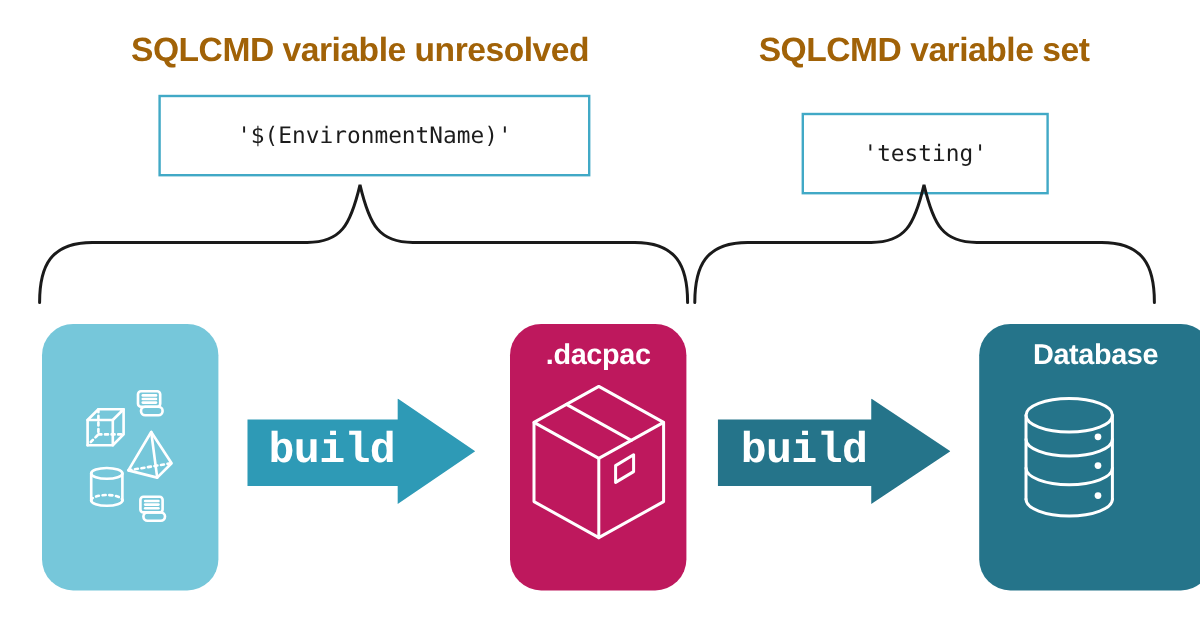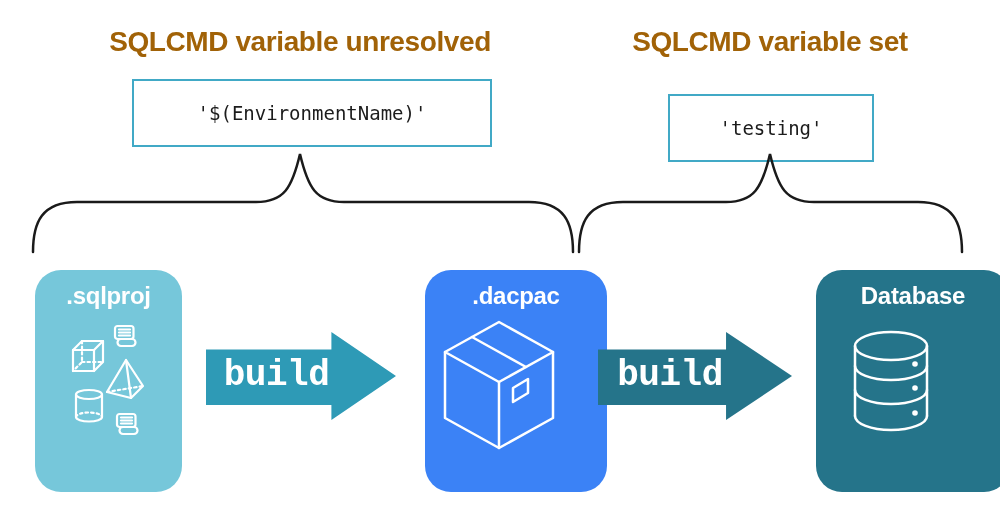--- a/index.html
+++ b/index.html
@@ -75,21 +75,20 @@
 </div>
 
 <svg class="abs" id="braces" width="1000" height="112" viewBox="0 0 1000 112">
   <path d="M 33 104 C 33 74 42 54 77 54 L 256 54 C 284 54 292 40 300 6
            C 308 40 316 54 344 54 L 529 54 C 564 54 573 74 573 104"></path>
   <path d="M 579 104 C 579 74 588 54 623 54 L 726 54 C 754 54 762 40 770 6
            C 778 40 786 54 814 54 L 918 54 C 953 54 962 74 962 104"></path>
 </svg>
 
 <div class="abs node" id="node-sqlproj" style="background-color: rgb(118, 199, 218);">
-  <div class="node-label">.sqlproj</div>
   <svg class="node-icon" width="147" height="170" viewBox="0 0 147 170">
     <defs>
       <g id="scroll" class="wire">
         <rect x="3" y="2" width="18.5" height="13" rx="2.5"></rect>
         <line x1="7" y1="5.5" x2="18" y2="5.5"></line>
         <line x1="7" y1="8.5" x2="18" y2="8.5"></line>
         <line x1="7" y1="11.5" x2="18" y2="11.5"></line>
         <rect x="5.5" y="15" width="18" height="7" rx="3.5"></rect>
       </g>
     </defs>
@@ -116,21 +115,21 @@
       <path class="dashed" d="M2 29 A13 4.5 0 0 1 28 29"></path>
     </g>
 
     <use href="#scroll" transform="translate(79,100)"></use>
   </svg>
 </div>
 
 <div class="abs block-arrow" id="arrow-build" style="background-color: rgb(46, 154, 182);"></div>
 <div class="abs arrow-label" style="left:206px;top:332px;width:141px;">build</div>
 
-<div class="abs node" id="node-dacpac" style="background-color: #3b82f6; padding-left: 35px;">
+<div class="abs node" id="node-dacpac" style="background-color: #be185d;">
   <div class="node-label">.dacpac</div>
   <svg class="node-icon" width="147" height="150" viewBox="0 0 147 150">
     <g class="wire-thick">
       <path d="M74 10 L128 40 L74 70 L20 40 Z"></path>
       <path d="M20 40 V106 L74 136 V70"></path>
       <path d="M128 40 V106 L74 136"></path>
       <path d="M47 25 L101 55"></path>
       <path d="M88 76 L103 67 V81 L88 90 Z"></path>
     </g>
   </svg>

